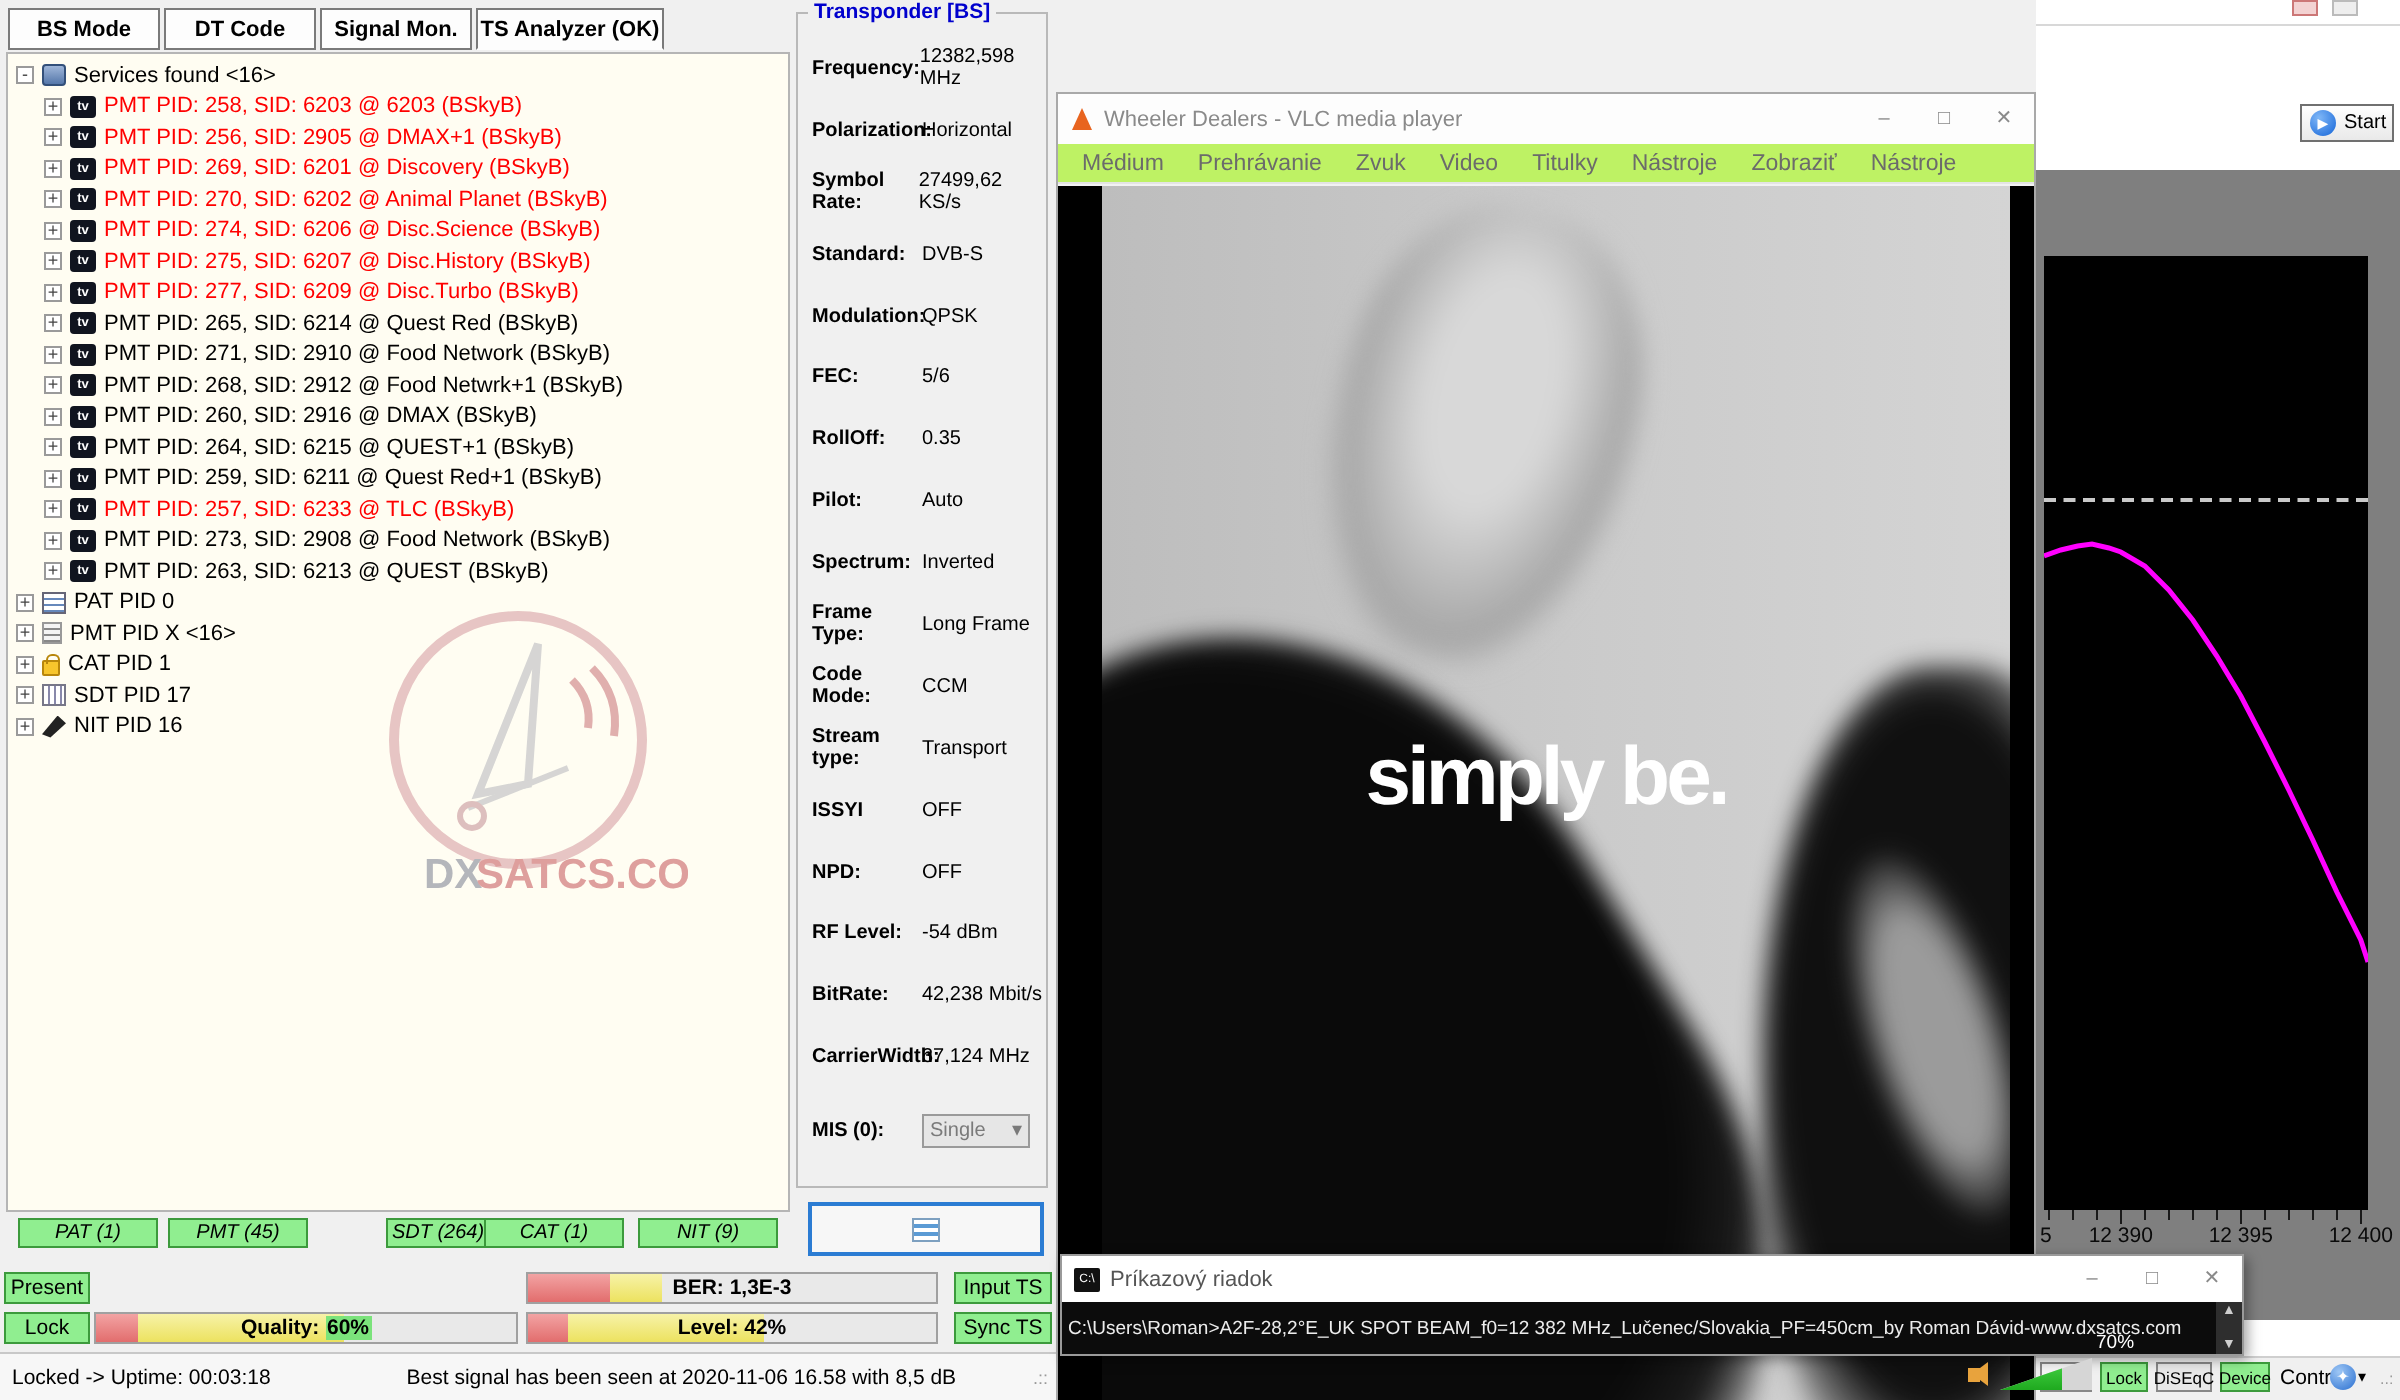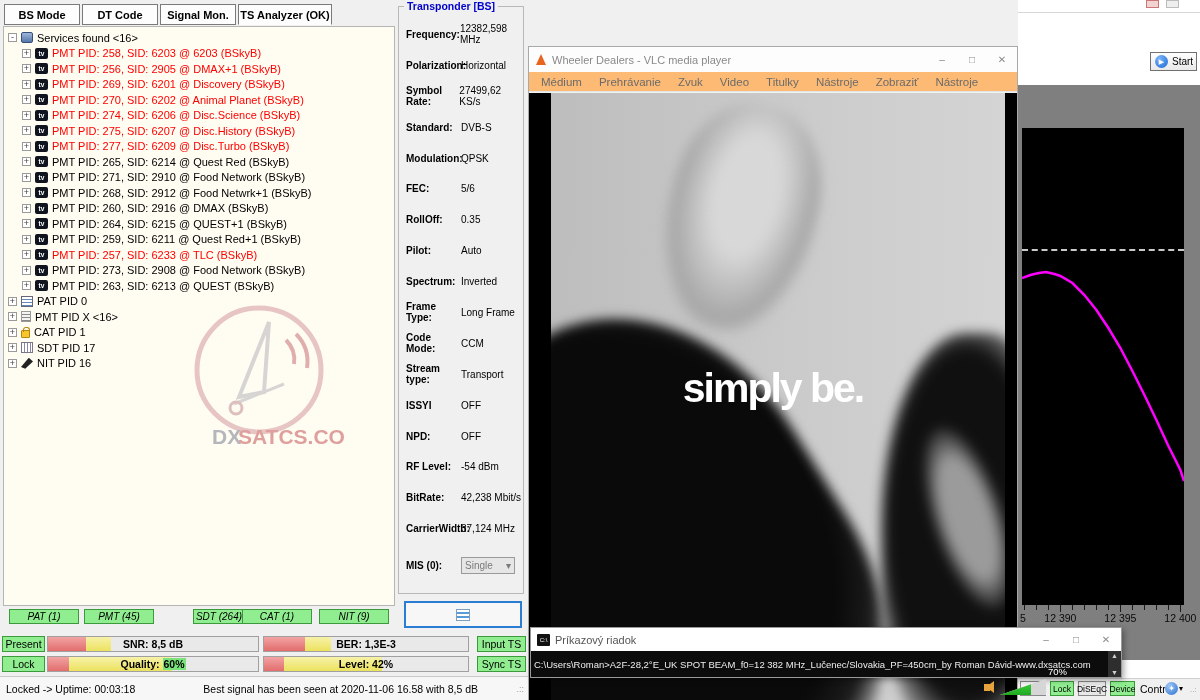--- a/index.html
+++ b/index.html
@@ -79,21 +79,21 @@
            background:radial-gradient(circle at 35% 30%,#9ec7f5,#2a6fd0);color:#fff;font-size:8px;
            display:flex;align-items:center;justify-content:center;}
 
   
   #vlc{left:528px;top:0;width:490px;height:700px;background:#f2f2f2;z-index:30;border:1px solid #a9a9a9;border-bottom:none;margin-top:46px;}
   #vlcTitle{height:25px;background:#fdfdfd;display:flex;align-items:center;padding-left:7px;font-size:11px;color:#8a8a8a;}
   .cone{width:0;height:0;border-left:5px solid transparent;border-right:5px solid transparent;
         border-bottom:11px solid #e8641f;margin-right:6px;}
   .winctl{margin-left:auto;display:flex;}
   .winctl span{width:30px;text-align:center;color:#8a8a8a;font-size:10px;}
-  #vlcMenu{height:20px;background:#fdba74;display:flex;align-items:center;gap:17px;padding-left:12px;
+  #vlcMenu{height:20px;background:#bef264;display:flex;align-items:center;gap:17px;padding-left:12px;
            font-size:11.5px;color:#6b6b6b;border-bottom:1px solid #e4e4e4;}
   #video{position:absolute;left:0;top:46px;width:488px;height:626px;background:#000;overflow:hidden;}
   #frame{position:absolute;left:22px;top:0;width:454px;height:626px;background:linear-gradient(90deg,#bdbdbd,#cbcbcb 55%,#d4d4d4);overflow:hidden;}
   .blur{position:absolute;filter:blur(6px);}
   #sub{position:absolute;left:50%;top:272px;transform:translateX(-50%);color:#fff;font-size:41px;font-weight:bold;
        letter-spacing:-2px;z-index:5;white-space:nowrap;}
   #vlcCtl{position:absolute;left:0;top:672px;width:488px;height:28px;background:#f0f0f0;border-top:1px solid #dcdcdc;
           display:flex;align-items:center;padding-left:4px;z-index:31;}
   .vbtn{height:19px;min-width:16px;border:1px solid #c9c9c9;background:linear-gradient(#fcfcfc,#e9e9e9);
         font-size:8px;display:flex;align-items:center;justify-content:center;margin-right:2px;padding:0 2px;color:#333;}
@@ -362,25 +362,20 @@
 
     <div id="tableBtns">
         <div class="greenbtn abs" style="left: 9px; width: 70px;">PAT (1)</div>
         <div class="greenbtn abs" style="left: 84px; width: 70px;">PMT (45)</div>
         <div class="greenbtn abs" style="left: 164px; width: 52px; margin-left: 29px;">SDT (264)</div>
         <div class="greenbtn abs" style="left: 242px; width: 70px;">CAT (1)</div>
         <div class="greenbtn abs" style="left: 319px; width: 70px;">NIT (9)</div>
       </div>
 
     <div class="sigbtn abs" style="left:2px;top:636px;width:43px">Present</div>
-    <div class="bar" style="left:47px;top:636px;width:212px">
-      <span class="seg red" style="left:0;width:18%"></span>
-        <span class="seg yel" style="left:18%;width:12%"></span>
-      <span class="txt">SNR: 8,5 dB</span>
-    </div>
     <div class="bar" style="left:263px;top:636px;width:206px">
       <span class="seg red" style="left:0;width:20%"></span>
         <span class="seg yel" style="left:20%;width:13%"></span>
       <span class="txt">BER: 1,3E-3</span>
     </div>
     <div class="sigbtn abs" style="left:477px;top:636px;width:49px">Input TS</div>
 
     <div class="sigbtn abs" style="left:2px;top:656px;width:43px">Lock</div>
     <div class="bar" style="left:47px;top:656px;width:212px">
       <span class="seg red" style="left:0;width:10%"></span>

